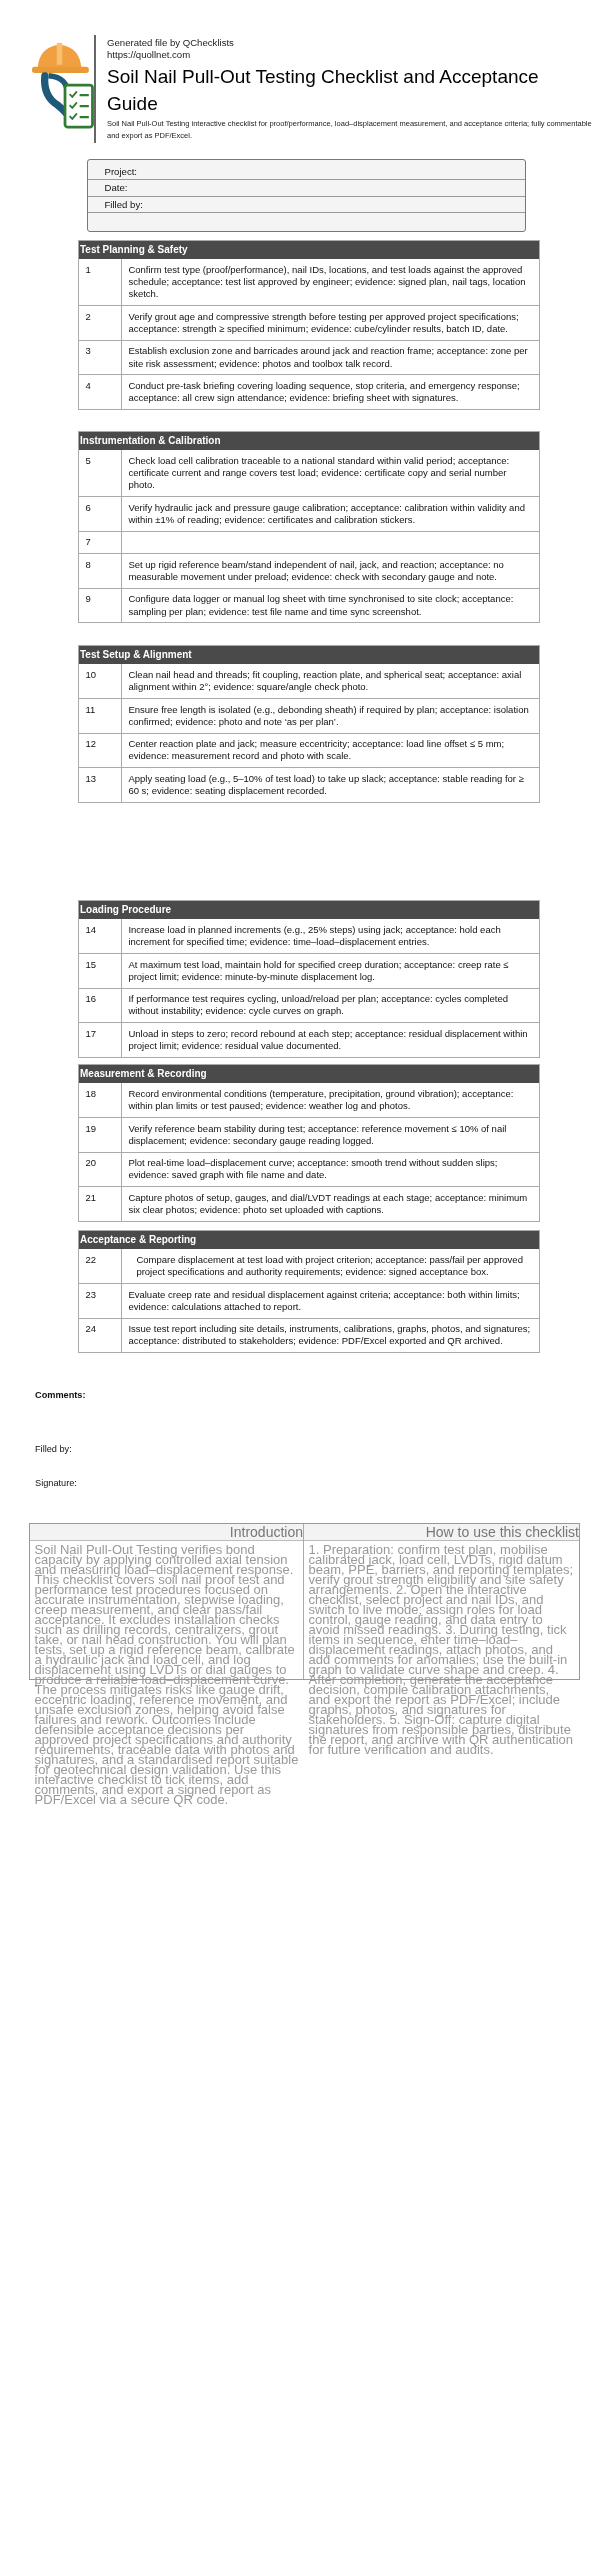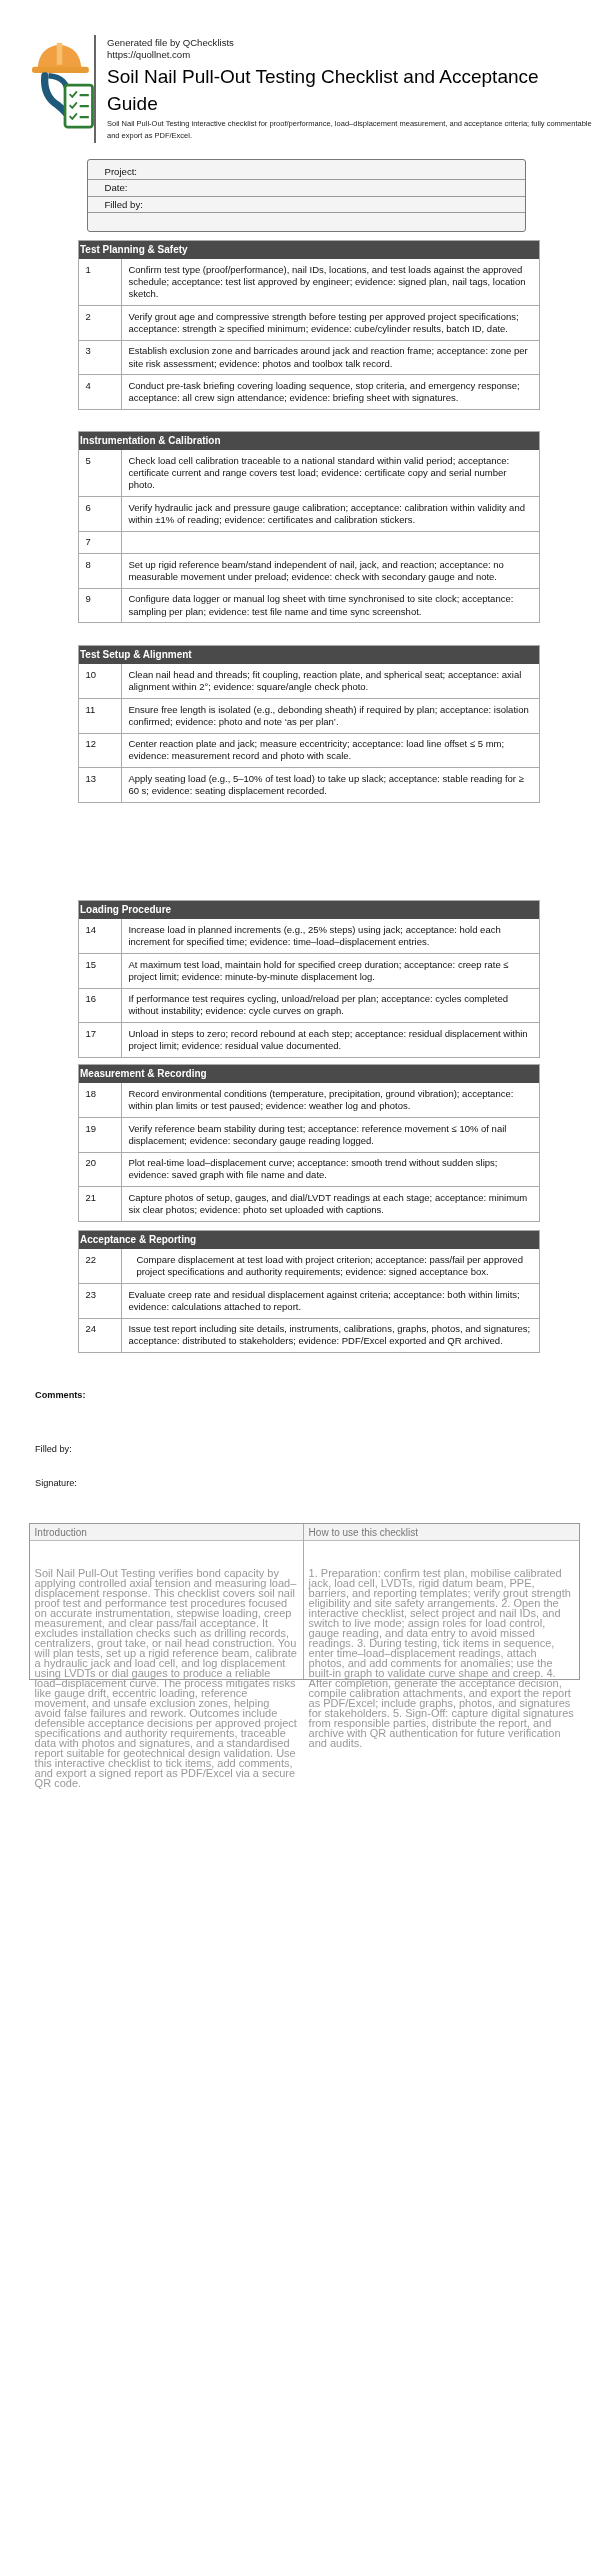--- a/index.html
+++ b/index.html
@@ -32,23 +32,23 @@
 
   .comments { position: absolute; left: 35px; top: 1390px; font-size: 9.2px; font-weight: bold; }
   .filled { position: absolute; left: 35px; top: 1444px; font-size: 9.2px; }
   .signature { position: absolute; left: 35px; top: 1478px; font-size: 9.2px; }
 
   .info { position: absolute; left: 29px; top: 1523px; width: 551px; height: 157px;
           border: 1.4px solid #999; display: flex; }
   .info-col { flex: none; }
   .info-col.left { width: 274px; border-right: 0.9px solid #aaa; }
   .info-col.right { flex: 1; }
-  .info-head { height: 17.4px; line-height: 17.4px; font-size: 10px; color: #777; background: #f3f3f3;
-               border-bottom: 0.9px solid #bbb; padding-left: 4.6px; }
-  .info-body { font-size: 11px; line-height: 10px; color: #999; padding: 3.7px 4.6px; margin-top: 23px; }
+  .info-head { height: 17.4px; line-height: 17.4px; font-size: 14px; color: #777; background: #f3f3f3;
+               border-bottom: 0.9px solid #bbb; padding-left: 4.6px; text-align: right; }
+  .info-body { font-size: 13px; line-height: 10px; color: #999; padding: 3.7px 4.6px; }
 </style>
 </head>
 <body>
 
 <div class="header">
   <svg class="logo" viewBox="0 0 72 100">
     <path d="M6 32 Q8 8 30 6 Q52 8 54 32 Z" fill="#f0a040"></path>
     <rect x="27" y="4" width="6" height="24" fill="#f6c070"></rect>
     <rect x="0" y="30" width="62" height="7" rx="3" fill="#e89a35"></rect>
     <path d="M14 40 Q12 62 28 72 Q38 80 46 92" stroke="#1f5a7a" stroke-width="8" fill="none" stroke-linecap="round"></path>

